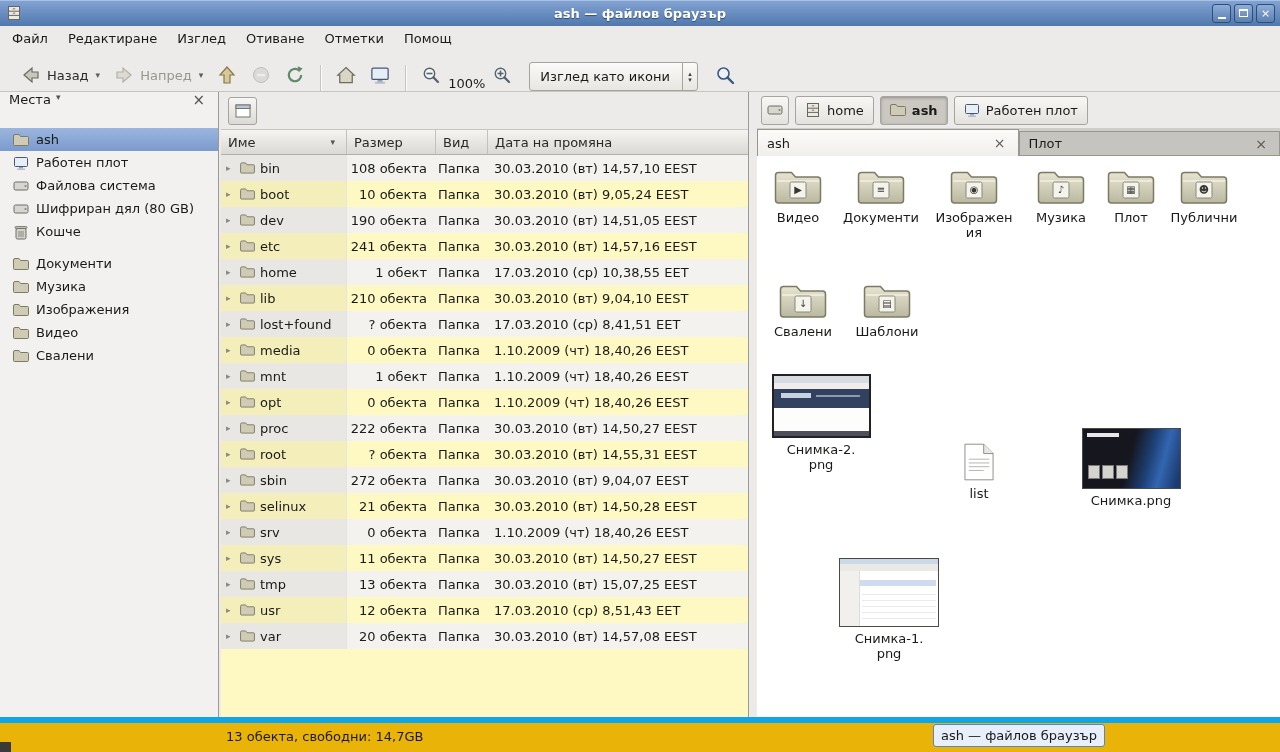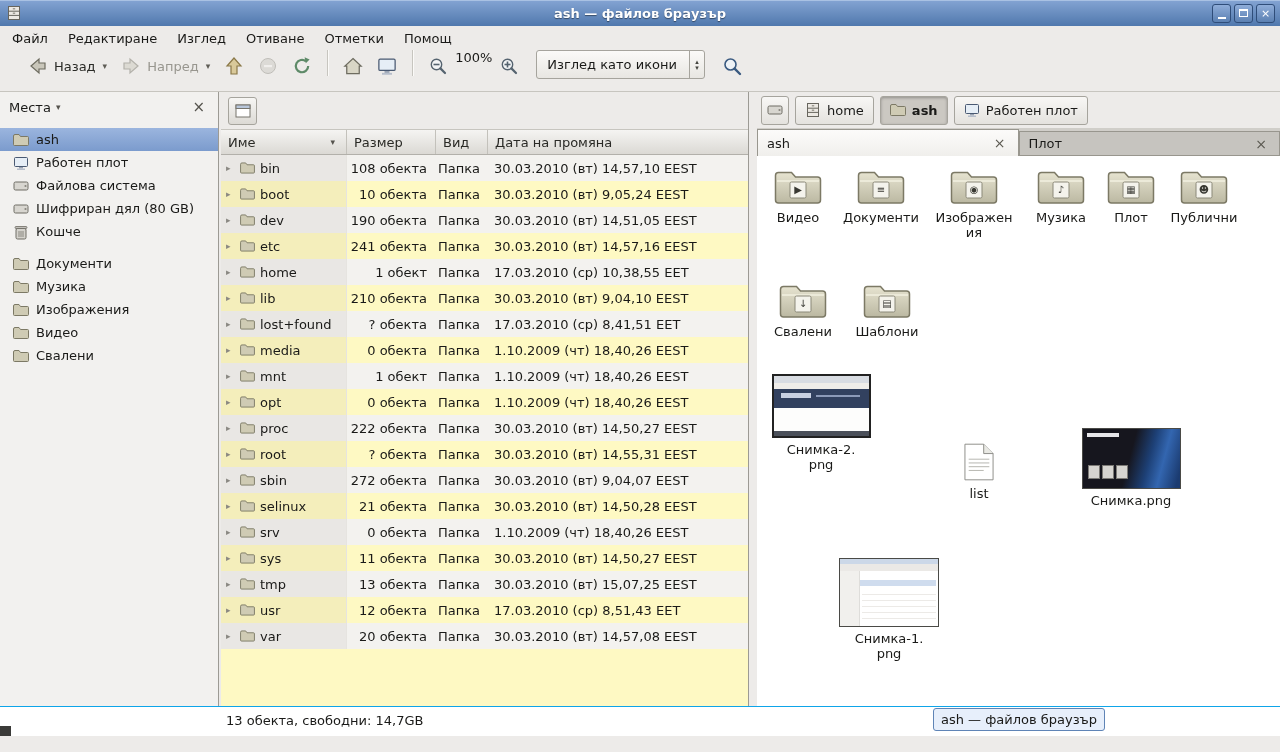--- a/index.html
+++ b/index.html
@@ -24,37 +24,37 @@
   .glyph-min{display:block;width:8px;height:2px;background:#fff;margin-top:9px}
   .glyph-max{display:block;width:7px;height:5px;border:1px solid #fff;border-top-width:2px}
 
   
   .menubar{position:absolute;top:26px;left:0;right:0;height:24px;background:#edebe9;
     display:flex;align-items:center;padding-left:2px}
   .menu-item{padding:3px 10px}
 
   
   .toolbar{position:absolute;top:50px;left:0;right:0;height:42px;background:#edebe9;
-    border-bottom:1px solid #c7c5bf;display:flex;align-items:flex-start;padding:0 21px;box-sizing:border-box}
+    border-bottom:1px solid #c7c5bf;display:flex;align-items:flex-end;padding:0 14px;box-sizing:border-box}
   .tbtn{display:flex;align-items:center;gap:6px;padding:5px 6px;border-radius:3px;border:1px solid transparent}
   .tbtn .lbl{color:#2a2a26}
   .tbtn.disabled .lbl{color:#98968f}
   .tbtn.disabled svg{opacity:.45}
   .chev{font-size:9px;color:#5f5d56;margin-left:1px}
   .tsep{width:1px;height:26px;background:#c7c5bf;box-shadow:1px 0 0 #fbfaf8;margin:0 8px}
   .combo{display:flex;align-items:center;height:27px;border:1px solid #a6a49d;border-radius:3px;
     background:linear-gradient(#fbfaf8,#e8e6e2);margin:0 10px}
   .combo-label{padding:0 10px;min-width:132px}
   .combo-arrows{border-left:1px solid #a6a49d;height:100%;display:flex;flex-direction:column;
     justify-content:center;padding:0 5px;font-size:7px;line-height:6px;color:#44443f}
 
   
   .sidebar{position:absolute;top:92px;left:0;width:219px;bottom:29px;background:#f2f1ef;
     border-right:1px solid #9c9a94;box-sizing:border-box}
-  .sb-head{height:30px;display:flex;align-items:center;padding:0 9px}
+  .sb-head{height:30px;display:flex;align-items:flex-start;padding:0 9px}
   .sb-title{margin-right:5px}
   .sb-ddarrow{font-size:9px;color:#55534d}
   .sb-close{margin-left:auto;color:#56544e;font-size:15px;line-height:1;padding:1px 4px}
   .sb-list{padding-top:6px}
   .sb-item{height:23px;display:flex;align-items:center;gap:7px;padding-left:13px}
   .sb-item.sel{background:linear-gradient(#9bb5de,#7b9bcd)}
   .sb-sep{height:9px}
 
   
   .midpane{position:absolute;top:92px;left:221px;width:528px;bottom:29px;background:#fef9c3;
@@ -132,22 +132,22 @@
   .sk-c1,.sk-c2,.sk-c3{position:absolute;bottom:9px;width:10px;height:12px;background:#d6d4d0;border:1px solid #7c7a76}
   .sk-c1{left:5px}.sk-c2{left:19px}.sk-c3{left:33px}
   .thumb-s1{width:98px;height:67px;
     background:linear-gradient(#ccd8e8 0 5px,#ebe9e6 5px 12px,#ffffff 12px 100%)}
   .s1-side{position:absolute;left:0;top:12px;bottom:0;width:19px;background:#f1f0ed;border-right:1px solid #deddda}
   .s1-row{position:absolute;left:20px;top:21px;right:2px;height:6px;background:#cfdcee}
   .s1-lines{position:absolute;left:22px;top:30px;right:2px;bottom:4px;
     background:repeating-linear-gradient(#fff 0 5px,#eceae7 5px 6px)}
 
   
-  .statusbar{position:absolute;left:0;right:0;bottom:16px;height:29px;background:#ffffff;
-    border-top:1px solid #0ea5e9}
+  .statusbar{position:absolute;left:0;right:0;bottom:0;height:29px;background:#eab308;
+    border-top:6px solid #0ea5e9}
   .status-text{position:absolute;left:226px;top:6px}
   .task-btn{position:absolute;left:933px;top:1px;width:172px;height:23px;background:#e7effb;
     border:1px solid #5f84b6;border-radius:3px;display:flex;align-items:center;justify-content:center;box-sizing:border-box}
   .corner-dark{position:absolute;left:0;bottom:0;width:11px;height:10px;background:#3a3a38}
 </style>
 </head>
 <body>
 
 <svg style="position:absolute;width:0;height:0" aria-hidden="true">
   <defs>

